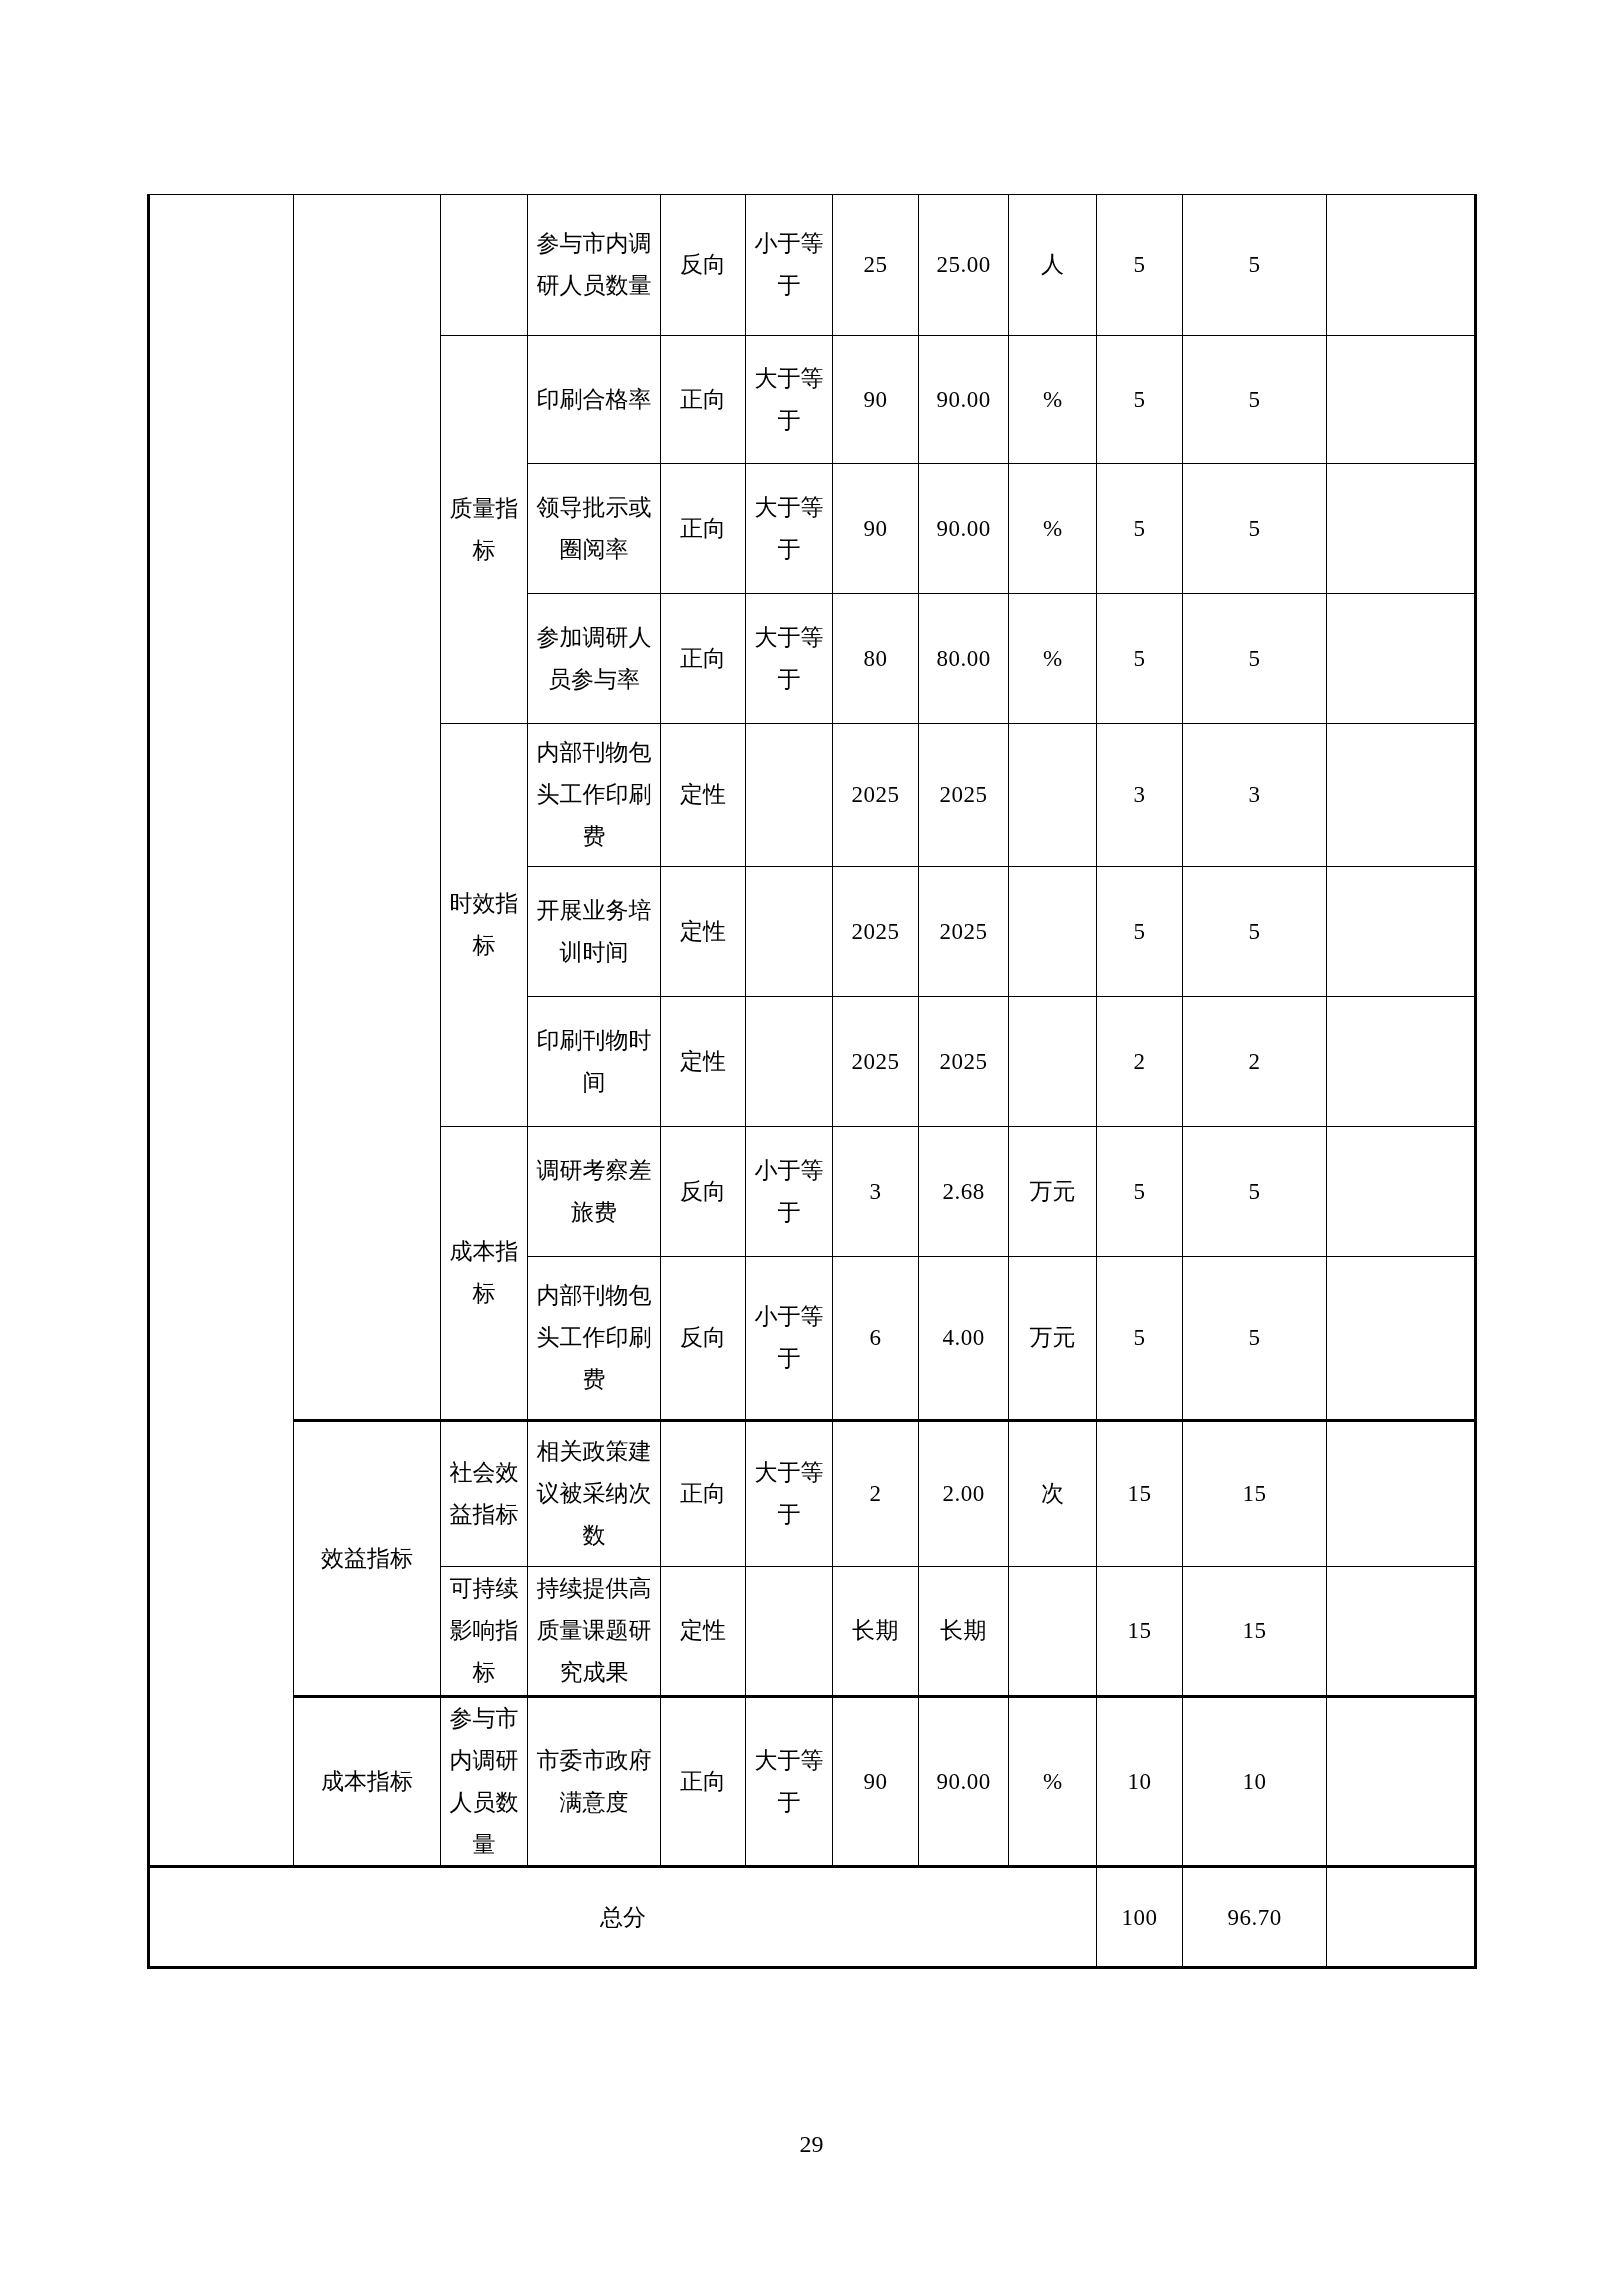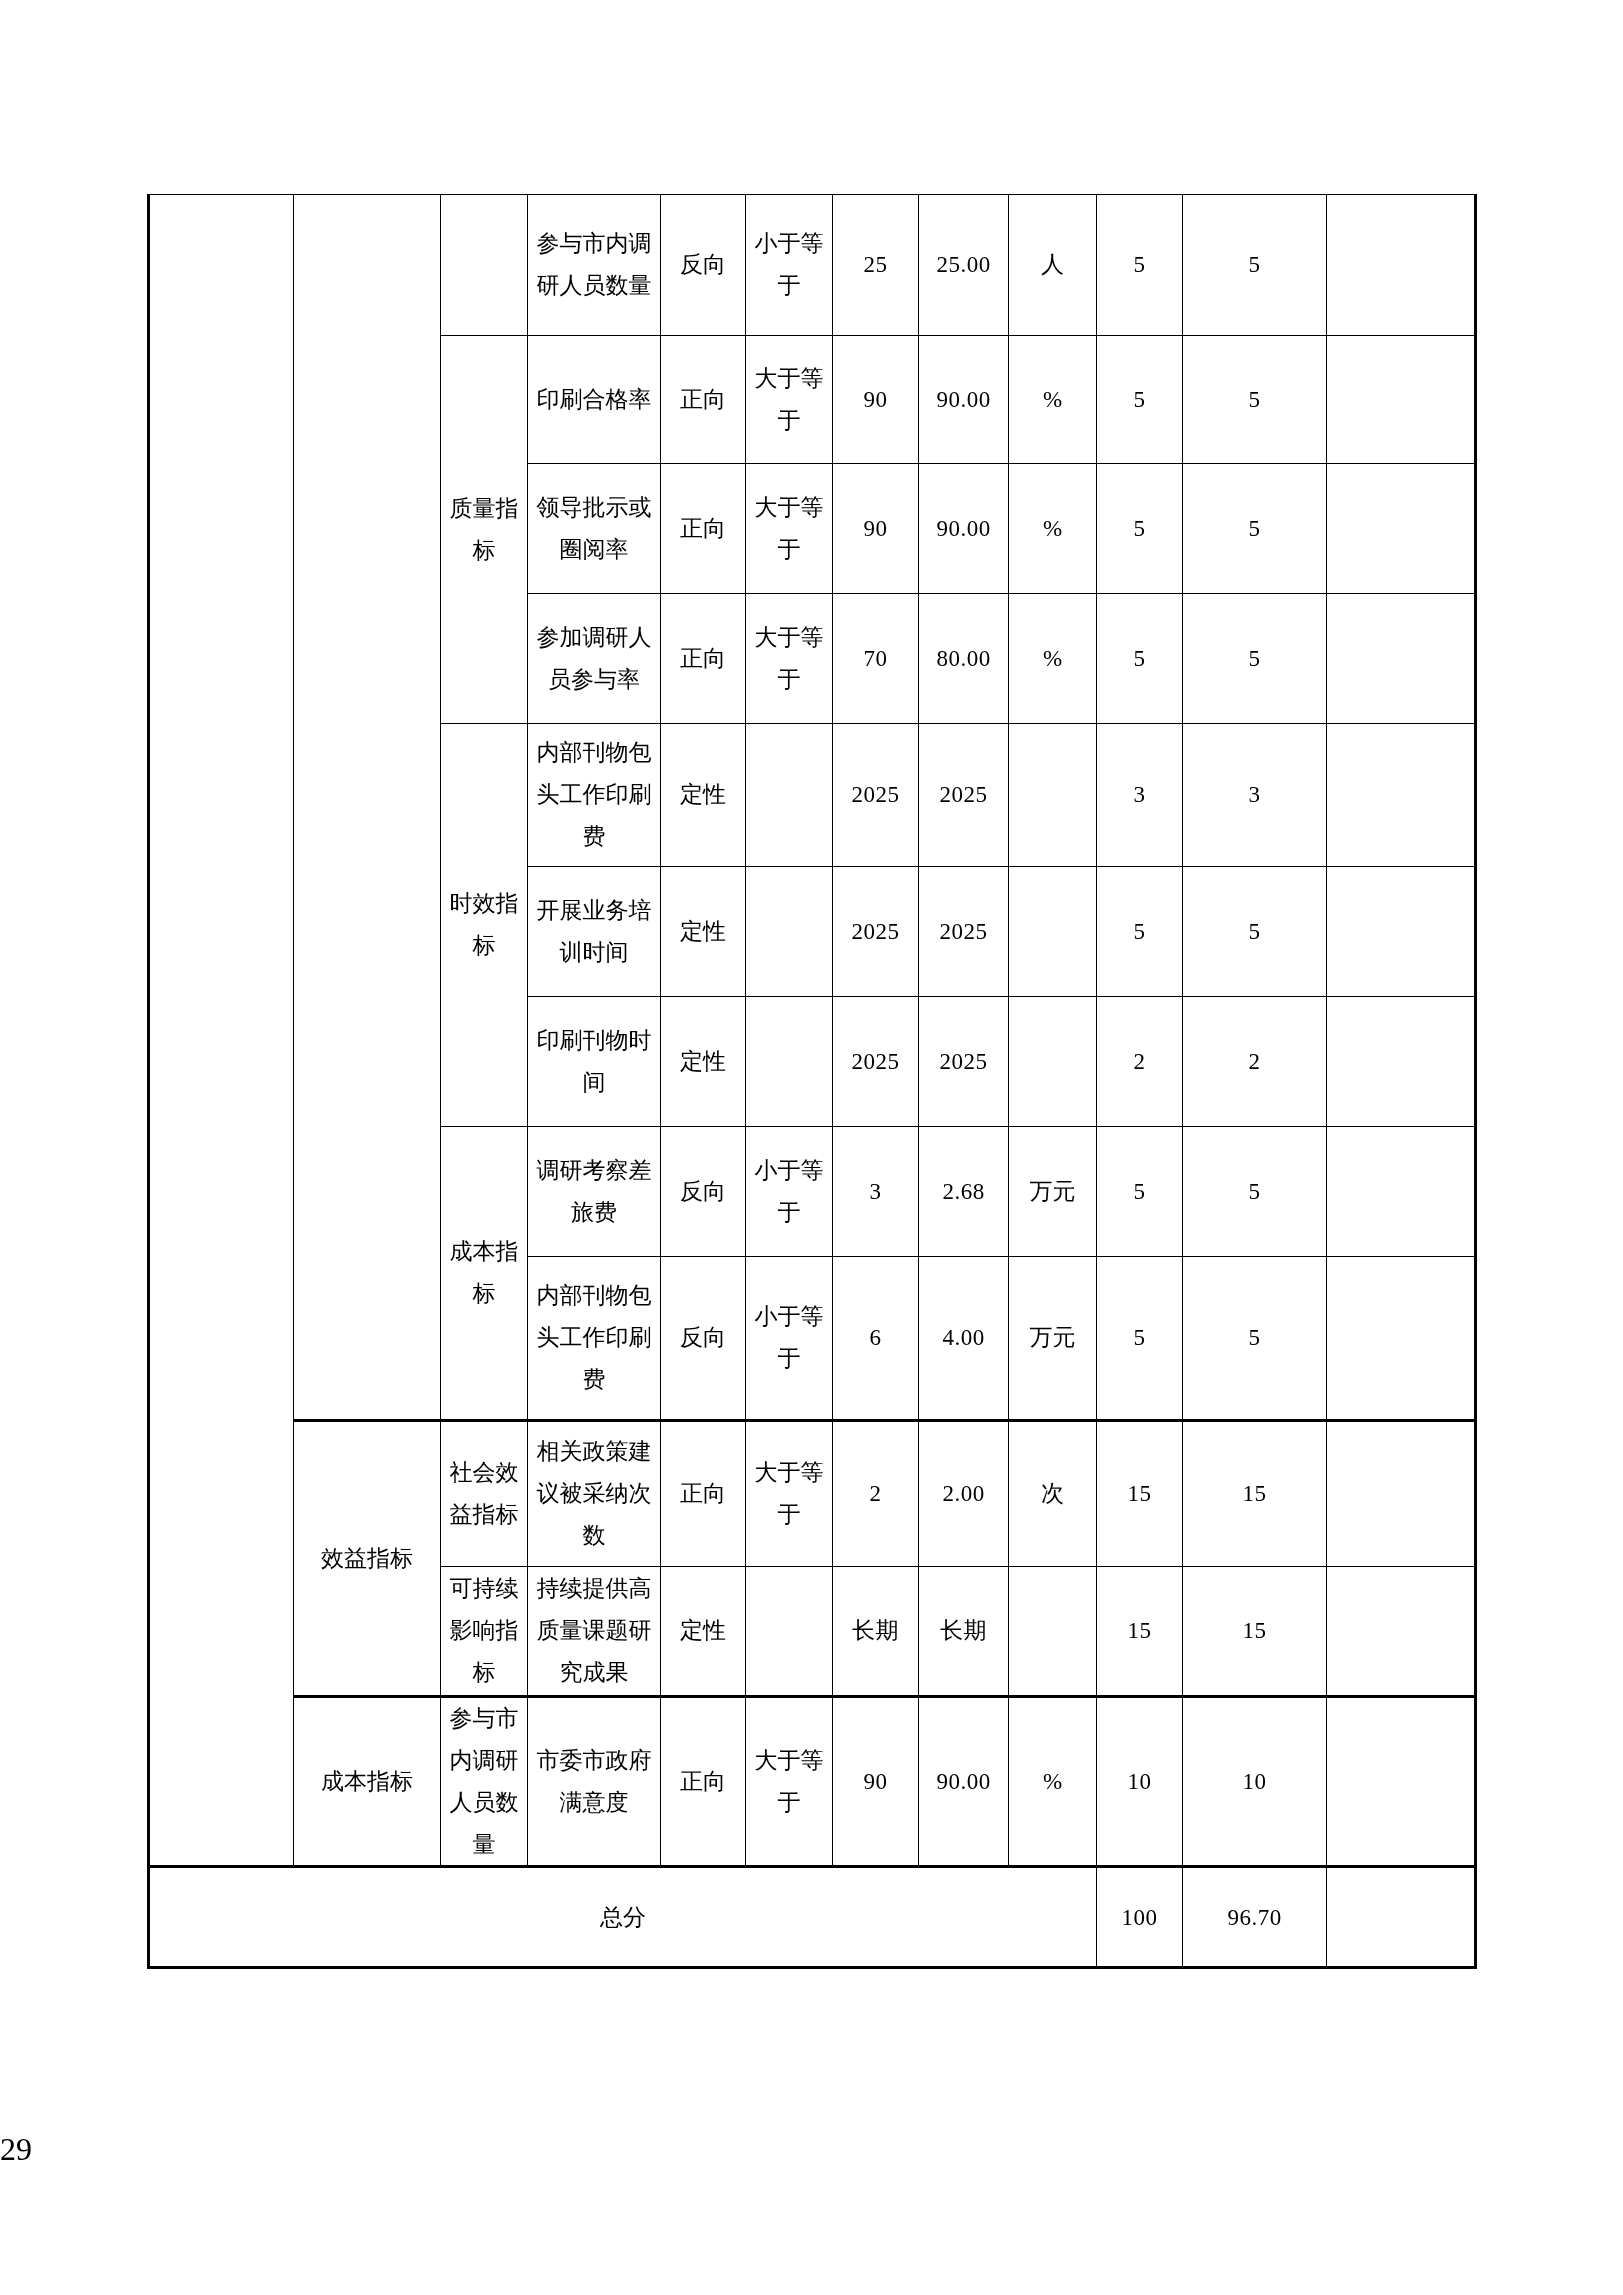--- a/index.html
+++ b/index.html
@@ -34,21 +34,22 @@
     word-break:break-all;
     overflow:hidden;
   }
   tr.section-break td{border-top-width:3.6px;}
   .num{letter-spacing:0.5px;}
   .page-number{
     position:absolute;
     left:0;
     top:2131px;
     width:100%;
-    font-size:32px;
+    text-align:center;
+    font-size:24px;
     color:#000;
   }
 </style>
 </head>
 <body>
 
 <div class="page">
 
   <table class="perf">
     <colgroup>
@@ -104,21 +105,21 @@
       <td>%</td>
       <td class="num">5</td>
       <td class="num">5</td>
       <td></td>
     </tr>
 
     <tr style="height:130px">
       <td>参加调研人员参与率</td>
       <td>正向</td>
       <td>大于等于</td>
-      <td class="num">70</td>
+      <td class="num">80</td>
       <td class="num">80.00</td>
       <td>%</td>
       <td class="num">5</td>
       <td class="num">5</td>
       <td></td>
     </tr>
 
     <tr style="height:143px">
       <td rowspan="3">时效指标</td>
       <td>内部刊物包头工作印刷费</td>

